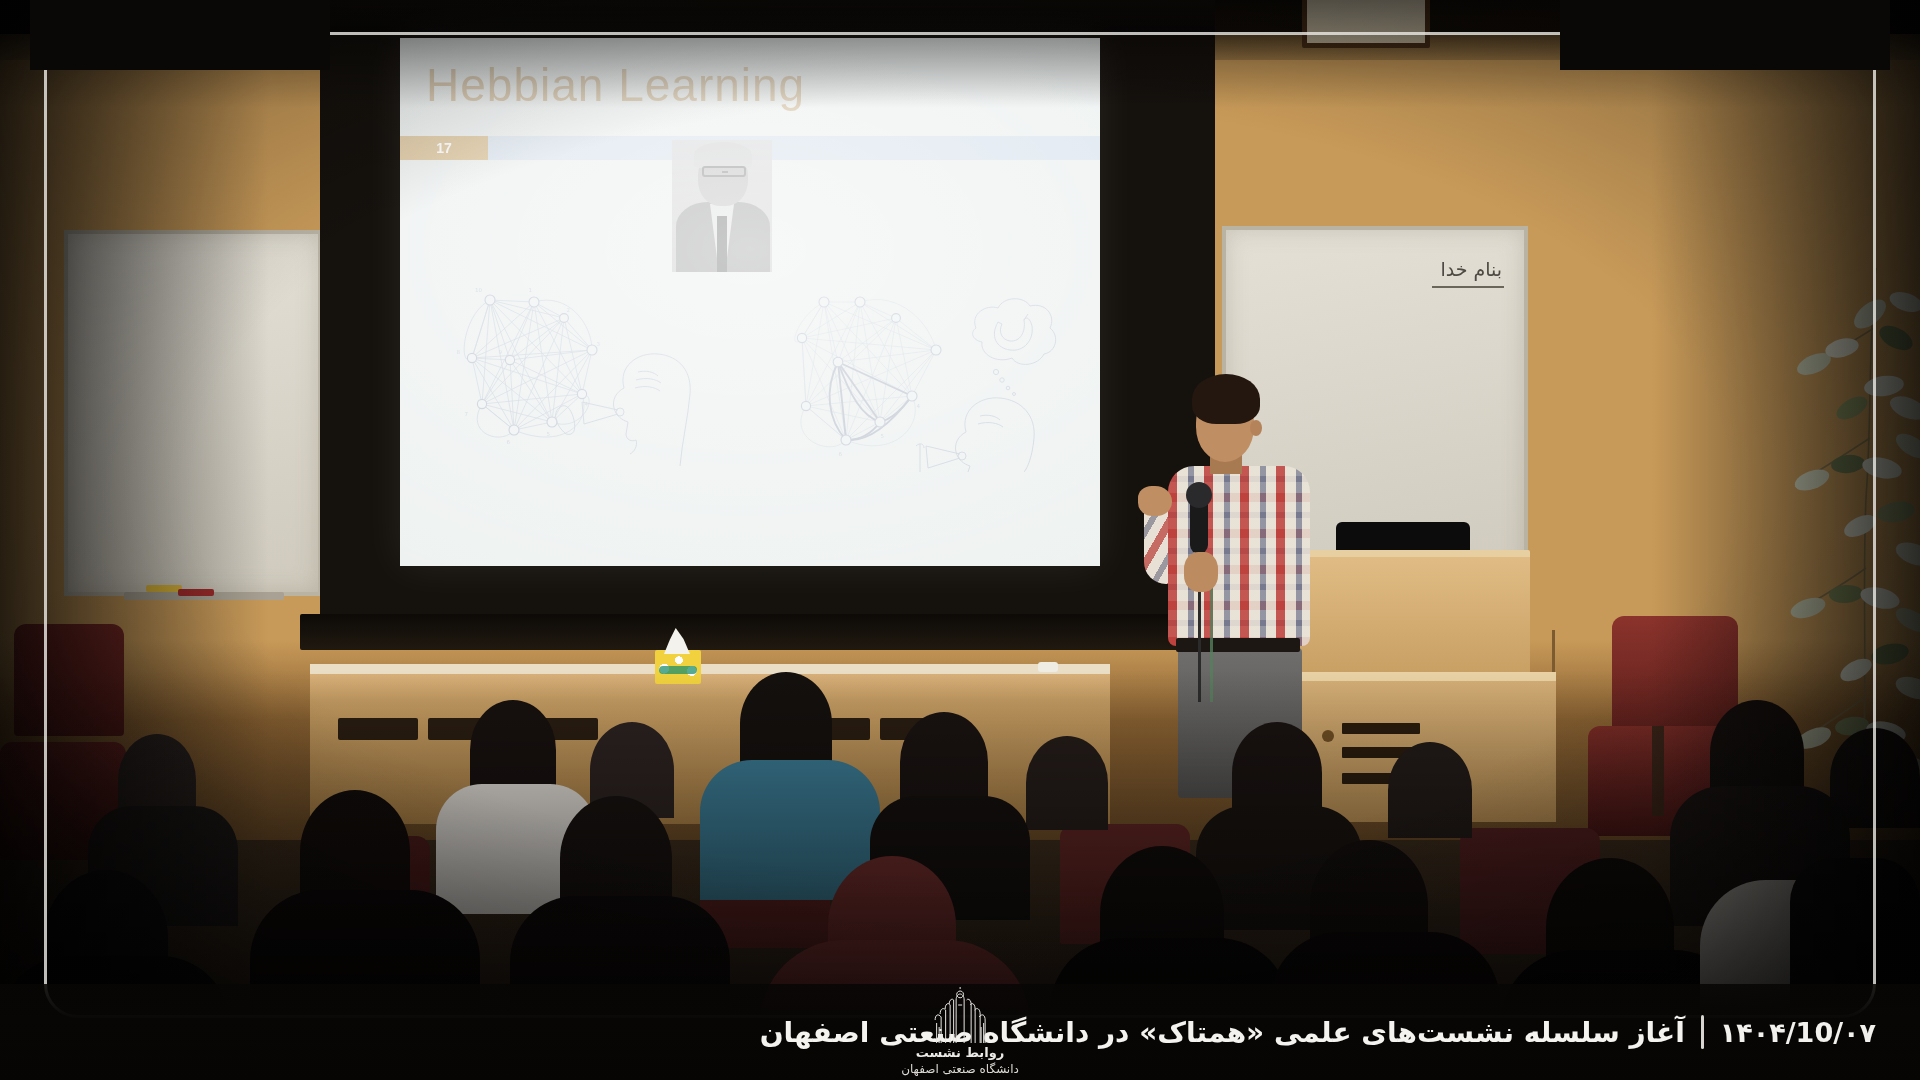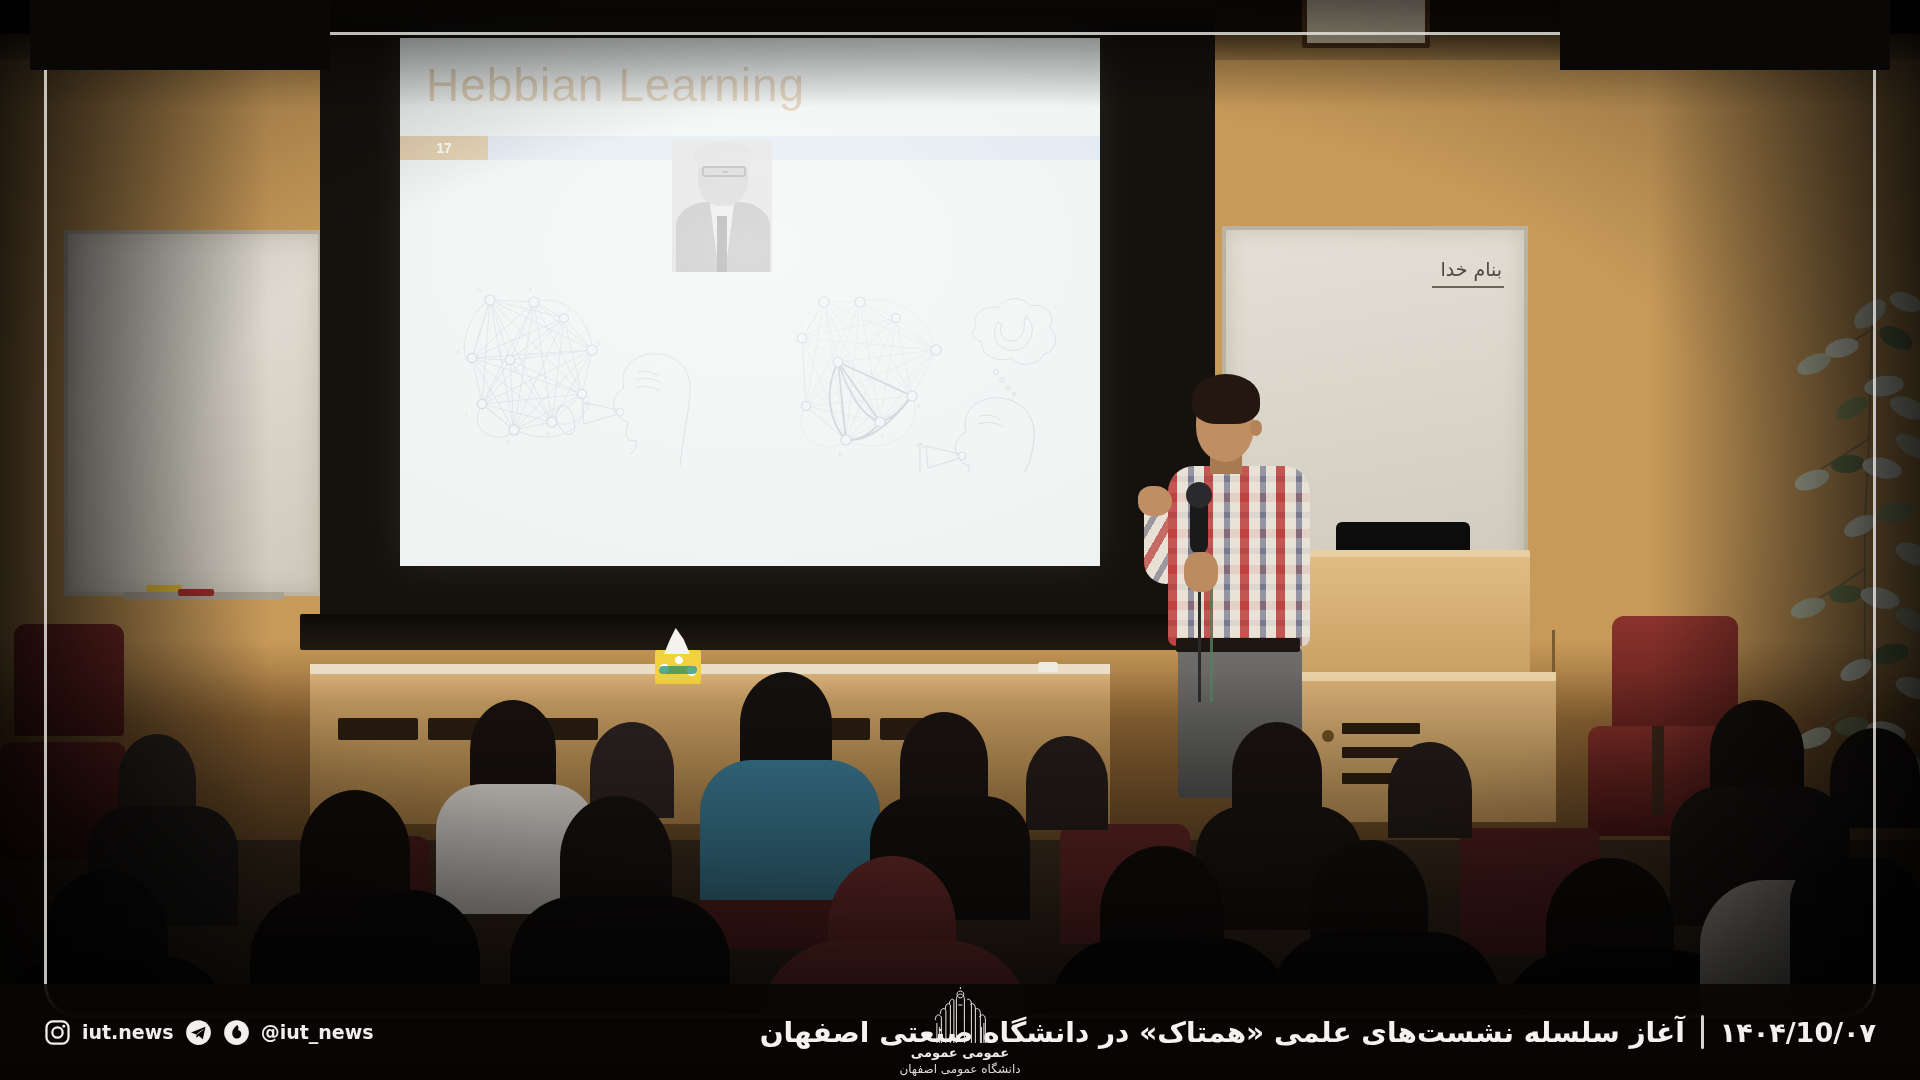--- a/index.html
+++ b/index.html
@@ -718,41 +718,19 @@
           <path d="M20 22 C20 17 23 15 25 18 L25 56"></path>
           <path d="M45 18 C47 15 50 17 50 22 L50 56"></path>
           <path d="M15 27 C15 22 18 20 20.5 23 L20.5 56"></path>
           <path d="M49.5 23 C52 20 55 22 55 27 L55 56"></path>
           <path d="M10 33 C10 28 13 26 16 30 L16 56"></path>
           <path d="M54 30 C57 26 60 28 60 33 L60 56"></path>
           <path d="M11.5 36 L11.5 56 M58.5 36 L58.5 56"></path>
           <path d="M14 40 L14 56 M56 40 L56 56"></path>
         </g>
       </svg>
-      <div class="logo-l1">عمومی عمومی</div>
-      <div class="logo-l2">دانشگاه عمومی اصفهان</div>
-    </div>
-
-    <div class="cap-left">
-      <svg class="soc-ico" viewBox="0 0 24 24">
-        <rect x="2.2" y="2.2" width="19.6" height="19.6" rx="5.6" fill="none" stroke="#f2f0ed" stroke-width="2"></rect>
-        <circle cx="12" cy="12" r="4.6" fill="none" stroke="#f2f0ed" stroke-width="2"></circle>
-        <circle cx="17.6" cy="6.5" r="1.3" fill="#f2f0ed"></circle>
-      </svg>
-      <span class="soc-txt">iut.news</span>
-
-      <svg class="soc-ico" viewBox="0 0 24 24">
-        <circle cx="12" cy="12" r="11" fill="#f2f0ed"></circle>
-        <path d="M5.4 11.9 L18.2 6.8 L15.9 18.1 L12.1 14.9 L10.2 16.9 L10.1 13.7 Z" fill="#080605"></path>
-        <path d="M10.2 13.9 L16.3 9.2" stroke="#f2f0ed" stroke-width="0.7" fill="none"></path>
-      </svg>
-
-      <svg class="soc-ico" viewBox="0 0 24 24">
-        <circle cx="12" cy="12" r="11" fill="#f2f0ed"></circle>
-        <path d="M12.6 5.4 C10.2 7.6 8.2 9.6 8.2 12.6 C8.2 15.3 10 17.3 12.3 17.3
-                 C14.6 17.3 16.3 15.5 16.3 13.3 C16.3 11.3 15 10 13.3 9.7
-                 C14.1 8.4 14 6.8 12.6 5.4 Z" fill="#080605"></path>
-      </svg>
-      <span class="soc-txt">@iut_news</span>
-    </div>
+      <div class="logo-l1">روابط نشست</div>
+      <div class="logo-l2">دانشگاه صنعتی اصفهان</div>
+    </div>
+
   </div>
 
 </div>
 
 </body></html>

